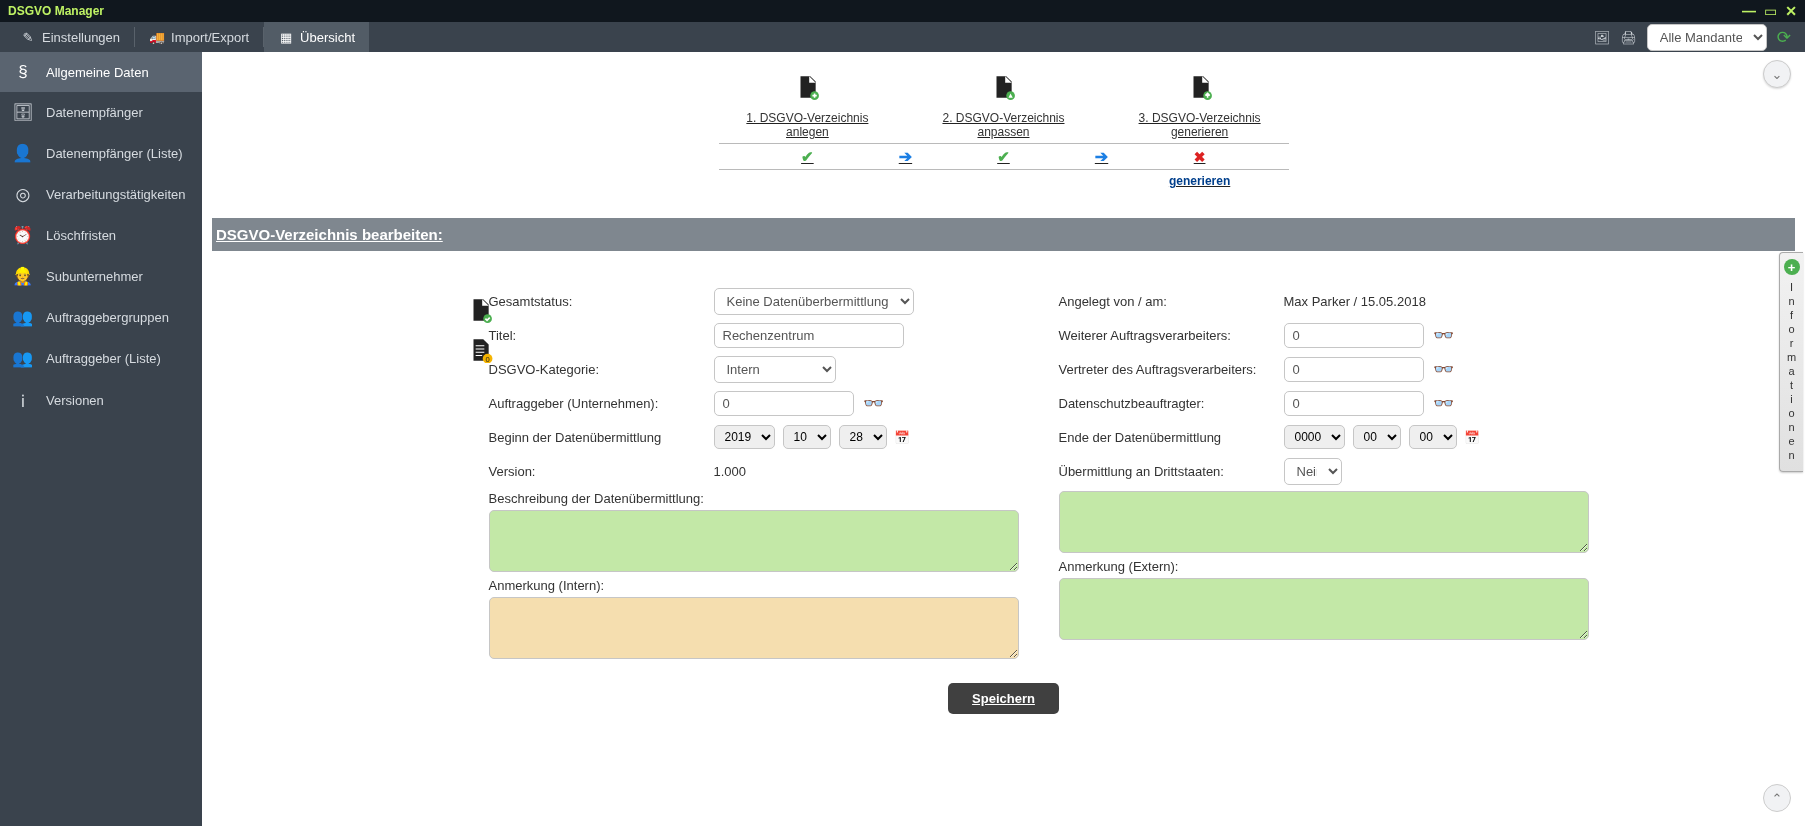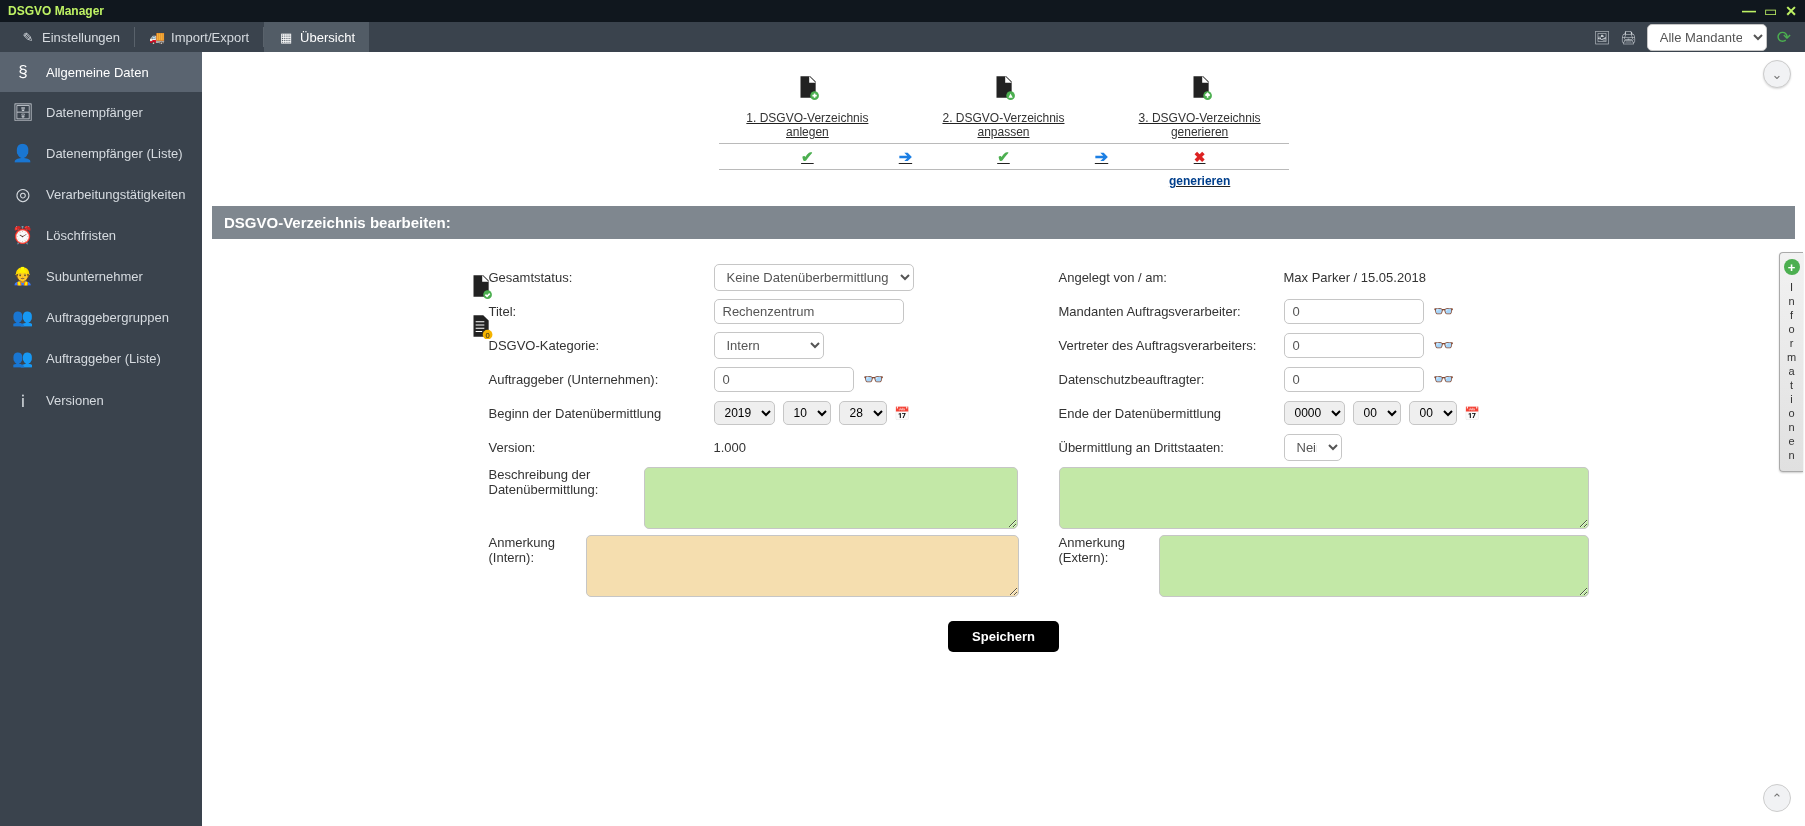--- a/index.html
+++ b/index.html
@@ -26,42 +26,42 @@
   .steps-box { padding:18px 0 10px; display:flex; justify-content:center;text-decoration:underline;}
   table.steps { border-collapse:collapse; width:570px; }
   .steps td { text-align:center; font-size:12px; color:#333; padding:4px 4px; }
   .step-ico { display:inline-block; }
   .steps .label { font-size:12px; }
   .steps tr.status-row td { border-top:1px solid #bababa; border-bottom:1px solid #bababa; padding:3px 0;}
   .steps .check { color:#4caf50; font-size:15px; font-weight:bold;}
   .steps .arrow { color:#1c7fe4; font-size:16px; font-weight:bold;}
   .steps .xmark { color:#d22; font-size:14px; font-weight:bold;}
   .steps .action { color:#003f8c; font-weight:bold; font-size:12px; padding-top:4px;}
-  .section-bar { background:#7f878f; color:#fff; font-weight:bold; padding:8px 12px; font-size:15px; margin:4px 10px;}
+  .section-bar { background:#7f878f; color:#fff; font-weight:bold; padding:8px 4px; font-size:15px; margin:16px 10px;text-decoration:underline;}
   .form-area { display:flex; padding:20px 10px 0 10px; gap:0; justify-content:center;}
   .icon-col { width:70px; padding:10px 8px 0 60px; display:flex; flex-direction:column; align-items:center; gap:14px;}
   .form-cols { display:flex; flex:1; gap:40px; max-width:1100px; }
   .col { display:flex; flex-direction:column; gap:6px; flex:1; }
   .row { display:flex; align-items:center; min-height:28px; gap:10px; }
   .row .lbl { width:215px; color:#333; font-size:13px; }
   .row .ctrl { flex:1; display:flex; align-items:center; gap:6px;}
   input.txt, select.sel { border:1px solid #c6c6c6; border-radius:5px; padding:4px 8px; font-size:13px; background:#fff; color:#555;}
   input.txt { }
   select.sel { background:#fff;}
   .w-wide { width: 200px;}
   .w-num { width: 140px;}
   .date-group select { border:1px solid #c6c6c6; border-radius:5px; padding:3px 6px; font-size:12px; margin-right:2px;}
   .binoc { cursor:pointer; font-size:17px; padding-left:4px; }
   textarea.ta { width:100%; border:1px solid #c6c6c6; border-radius:5px; height:62px; resize:both; padding:4px; font-size:13px;}
   .ta-green { background:#c3e8a7; }
   .ta-orange { background:#f5deaf; }
-  .full-row { display:flex; flex-direction:row; gap:4px; }
+  .full-row { display:flex; flex-direction:column; gap:4px; }
   .full-row .lbl { color:#333; font-size:13px; }
   .save-row { text-align:center; padding:24px 0; }
-  .btn-save { background:#000000; color:#fff; border:none; border-radius:5px; padding:8px 24px; font-size:13px; font-weight:bold; cursor:pointer;}
+  .btn-save { background:#404040; color:#fff; border:none; border-radius:5px; padding:8px 24px; font-size:13px; font-weight:bold; cursor:pointer;text-decoration:underline;}
   .info-tab { position:absolute; right:2px; top:252px; width:24px; background:linear-gradient(#f2f2f2,#e0e0e0); border:1px solid #aaa; border-right:none; border-radius:4px 0 0 4px; display:flex; flex-direction:column; align-items:center; padding:6px 2px 10px; gap:2px; cursor:pointer; box-shadow:0 1px 2px rgba(0,0,0,0.2);}
   .info-tab .plus { width:16px; height:16px; border-radius:50%; background:#4caf50; color:#fff; display:flex; align-items:center; justify-content:center; font-size:13px; font-weight:bold; margin-bottom:4px;}
   .info-tab .ch { font-size:11px; color:#333; line-height:12px;}
   .val-text { font-size:13px; color:#333;}
   svg.doc { width:26px; height:26px;}
   .cal-ico { cursor:pointer; display:inline-flex;}
 </style>
 </head>
 <body>
 
@@ -229,21 +229,21 @@
           </div>
           <div class="row">
             <span class="lbl">Titel:</span>
             <div class="ctrl">
                 <input class="txt" style="width: 190px;" value="Rechenzentrum">
               </div>
           </div>
           <div class="row">
             <span class="lbl">DSGVO-Kategorie:</span>
             <div class="ctrl">
-                <select class="sel" style="width:110px"><option>Intern</option></select>
+                <select class="sel" style="width:122px"><option>Intern</option></select>
               </div>
           </div>
           <div class="row">
             <span class="lbl">Auftraggeber (Unternehmen):</span>
             <div class="ctrl">
               <input class="txt w-num" value="0" style="">
               <span class="binoc">👓</span>
             </div>
           </div>
           <div class="row">
@@ -272,21 +272,21 @@
         </div>
 
         <div class="col">
           <div class="row">
             <span class="lbl">Angelegt von / am:</span>
             <div class="ctrl">
                 <span class="val-text">Max Parker / 15.05.2018</span>
               </div>
           </div>
           <div class="row">
-            <span class="lbl">Mandanten Auftragsverarbeiter:</span>
+            <span class="lbl">Weiterer Auftragsverarbeiters:</span>
             <div class="ctrl">
                 <input class="txt w-num" value="0" style="">
                 <span class="binoc">👓</span>
               </div>
           </div>
           <div class="row">
             <span class="lbl">Vertreter des Auftragsverarbeiters:</span>
             <div class="ctrl">
                 <input class="txt w-num" value="0" style="">
                 <span class="binoc">👓</span>

